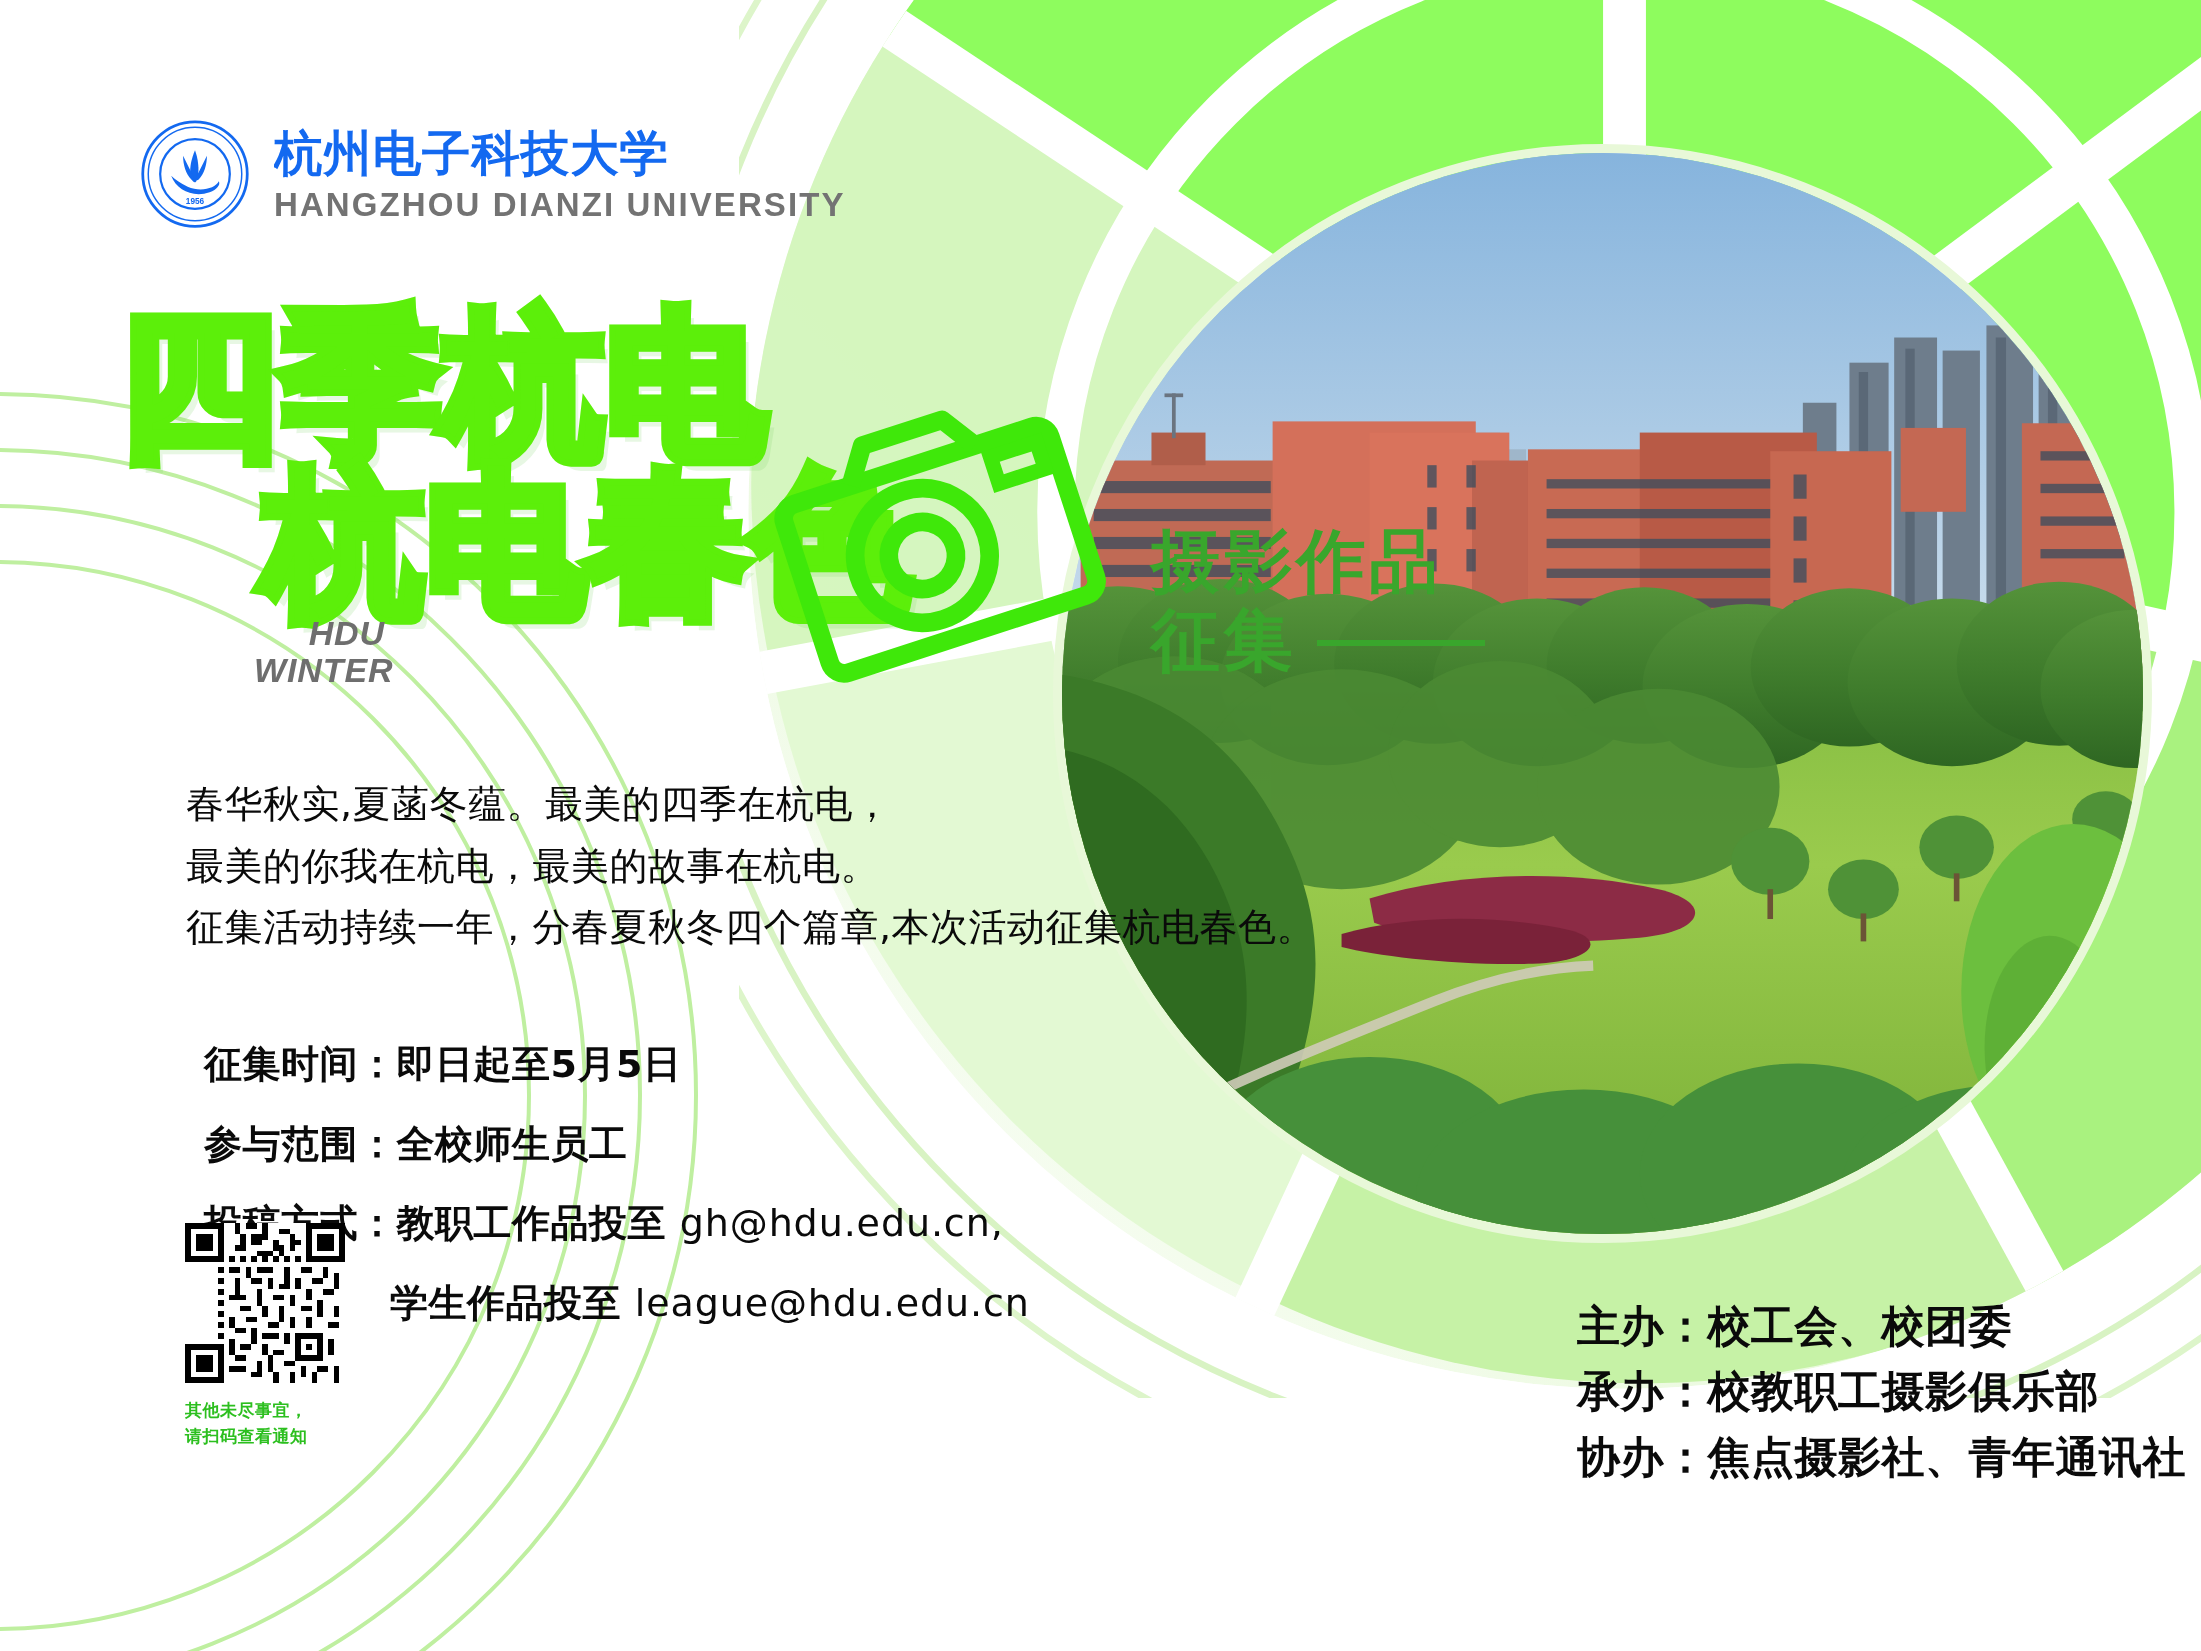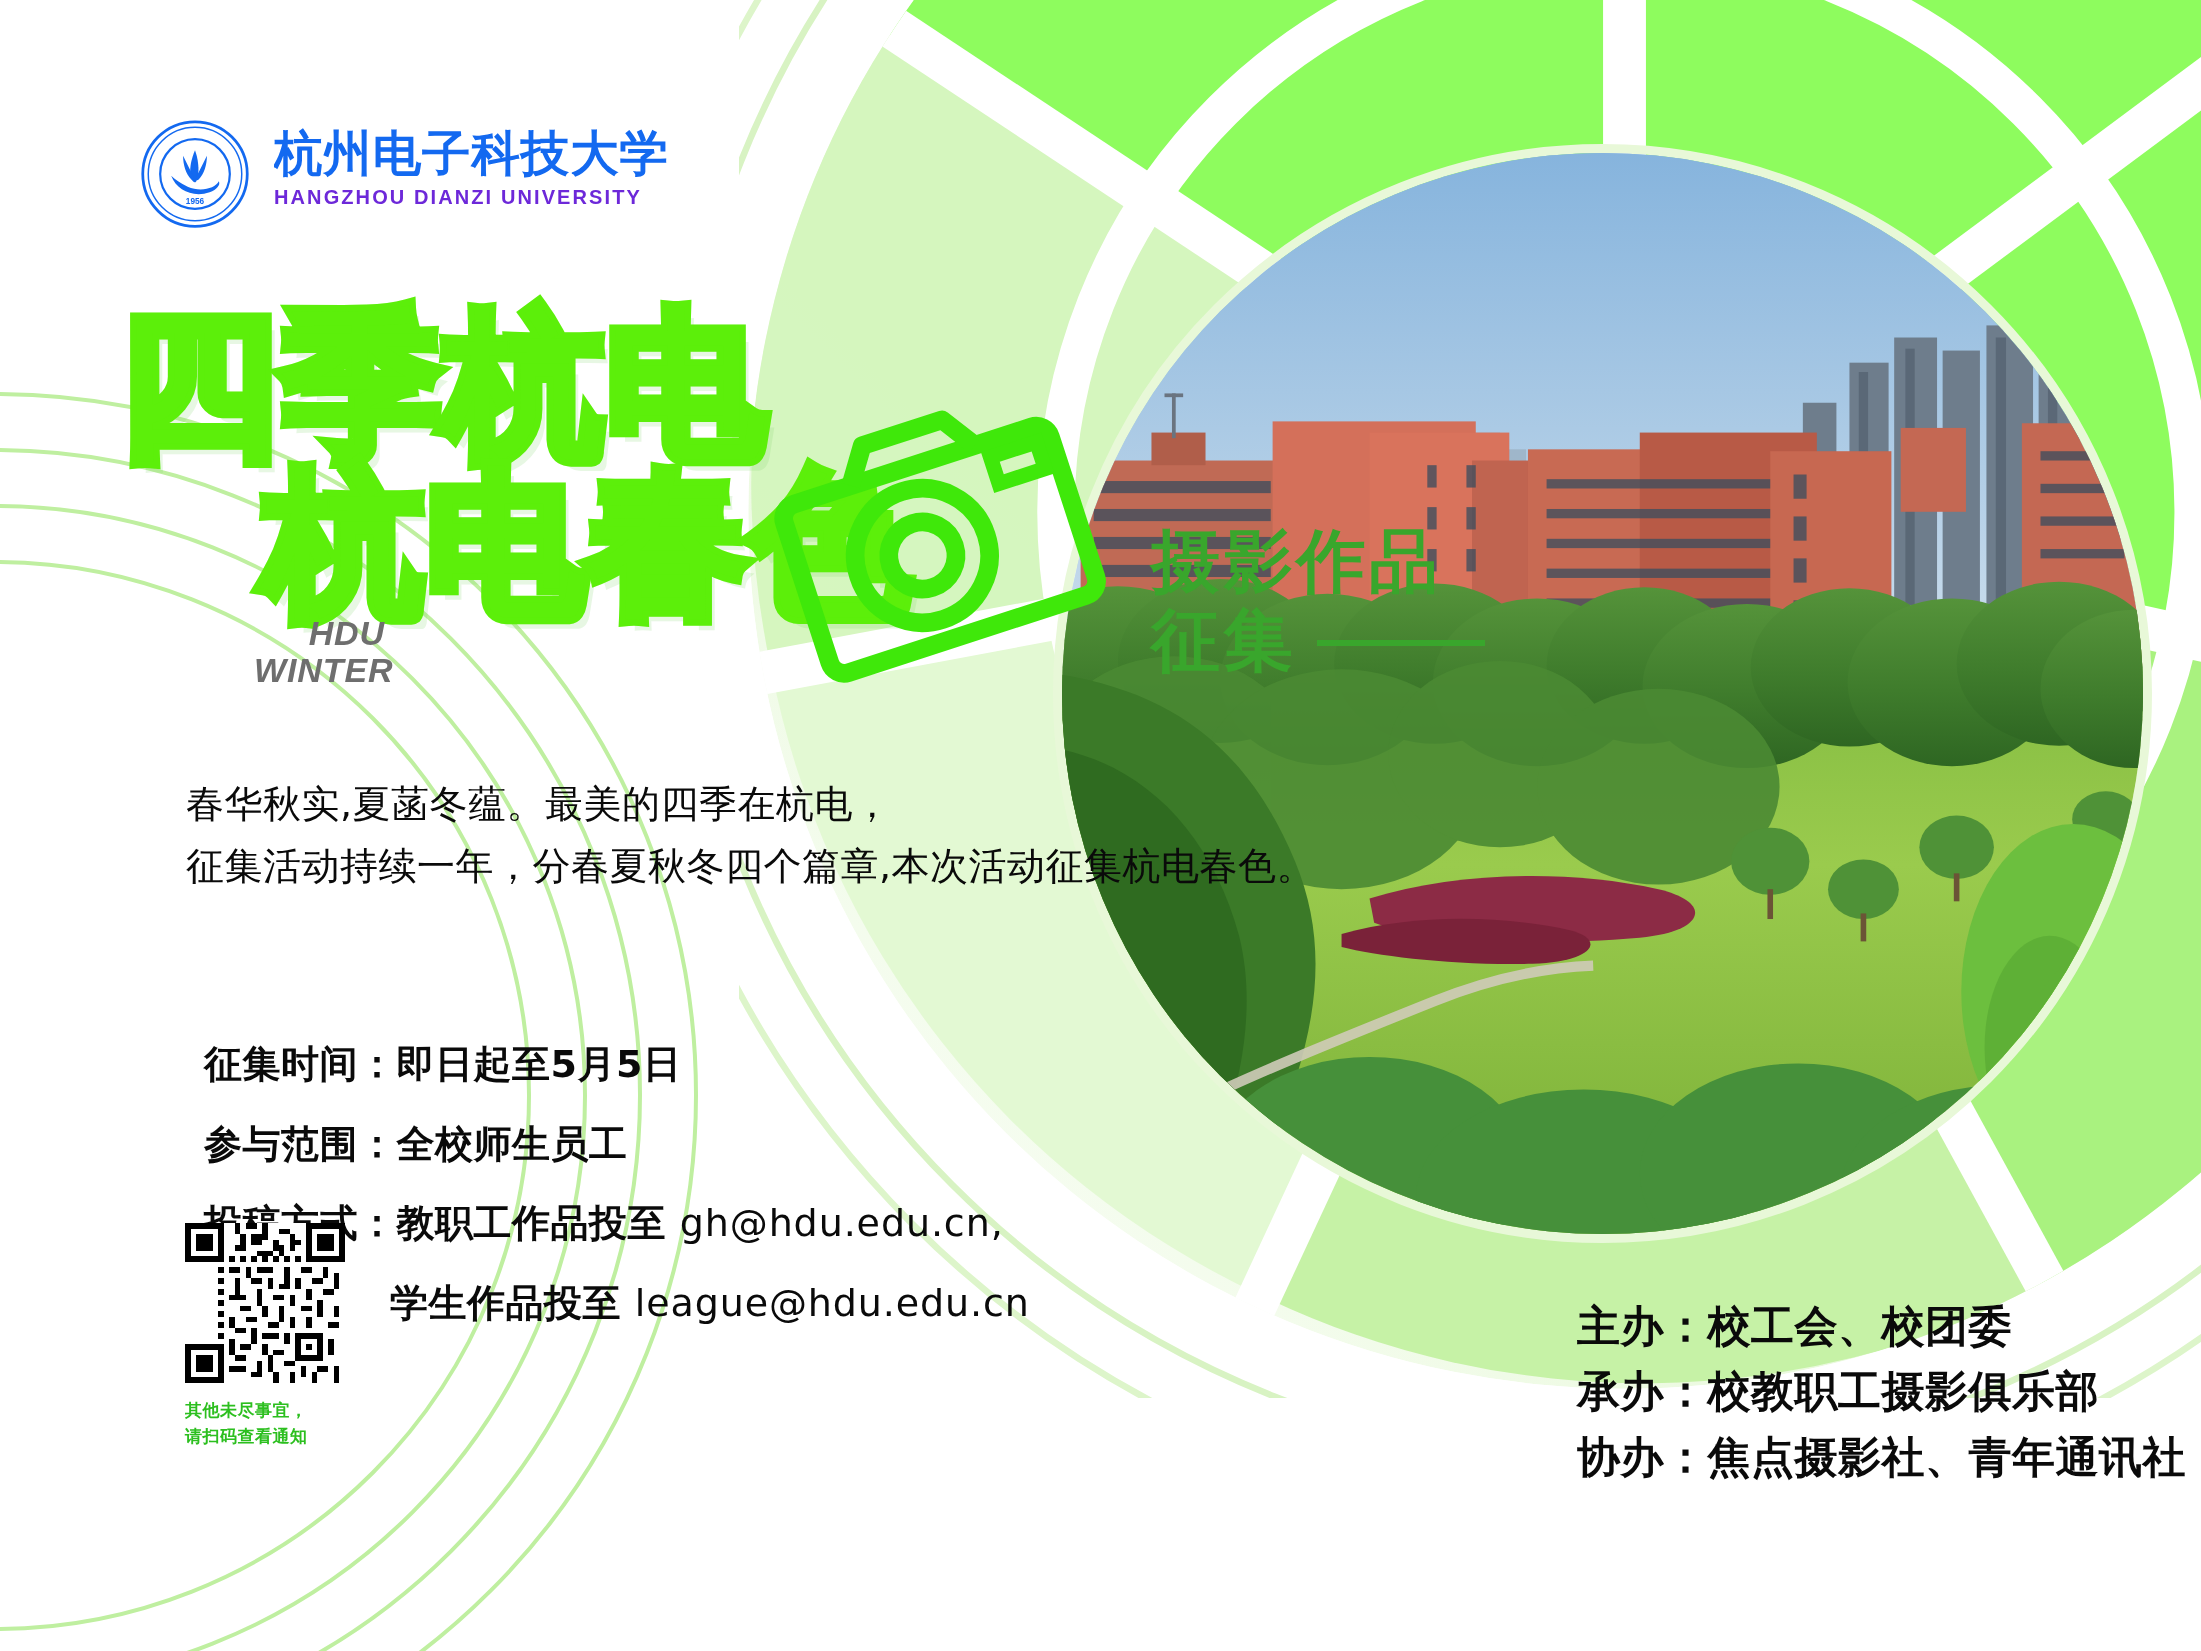--- a/index.html
+++ b/index.html
@@ -27,22 +27,22 @@
   .photo{position:absolute;inset:0;}
   .sky{position:absolute;left:0;top:0;right:0;height:46%;
        background:linear-gradient(180deg,#8DB8DE 0%,#A8C9E5 45%,#C2D9EC 80%,#D4E3F0 100%);}
   .photo svg{position:absolute;inset:0;width:100%;height:100%;}
 
   
   .logo-wrap{position:absolute;left:140px;top:119px;display:flex;align-items:flex-start;gap:24px;}
   .logo-seal{width:110px;height:110px;flex:0 0 auto;}
   .logo-text{padding-top:3.7px;}
   .logo-cn{width:410px;height:58px;display:block;}
-  .logo-en{font-family:"Liberation Sans",sans-serif;font-size:20px;font-weight:700;
-           letter-spacing:2.1px;color:#6d28d9;margin-top:5.6px;white-space:nowrap;}
+  .logo-en{font-family:"Liberation Sans",sans-serif;font-size:33px;font-weight:700;
+           letter-spacing:2.1px;color:#737373;margin-top:5.6px;white-space:nowrap;}
 
   
   .title-block{position:absolute;left:8px;top:270px;width:1538px;height:429px;}
   .title-svg{position:absolute;left:0;top:0;width:1538px;height:429px;}
 
   .hdu-winter{position:absolute;left:254px;top:615px;color:#6E6E6E;
      font-family:"Liberation Sans",sans-serif;font-style:italic;font-weight:700;
      font-size:34px;line-height:1.08;letter-spacing:0.9px;text-align:right;width:131px;}
   .hdu-winter div{display:block;}
 
@@ -349,20 +349,21 @@
   <div class="subtitle">
     <div>摄影作品</div>
     <div class="sub-line2">
       <span>征集</span>
       <span class="sub-rule"></span>
     </div>
   </div>
 
   <div class="body-text">
     <p>春华秋实,夏菡冬蕴。最美的四季在杭电，</p>
+    <p>最美的你我在杭电，最美的故事在杭电。</p>
     <p>征集活动持续一年，分春夏秋冬四个篇章,本次活动征集杭电春色。</p>
   </div>
 
   <div class="details">
     <p>
       <span>征集时间：</span><span>即日起至5月5日</span>
     </p>
     <p>
       <span>参与范围：</span><span>全校师生员工</span>
     </p>

